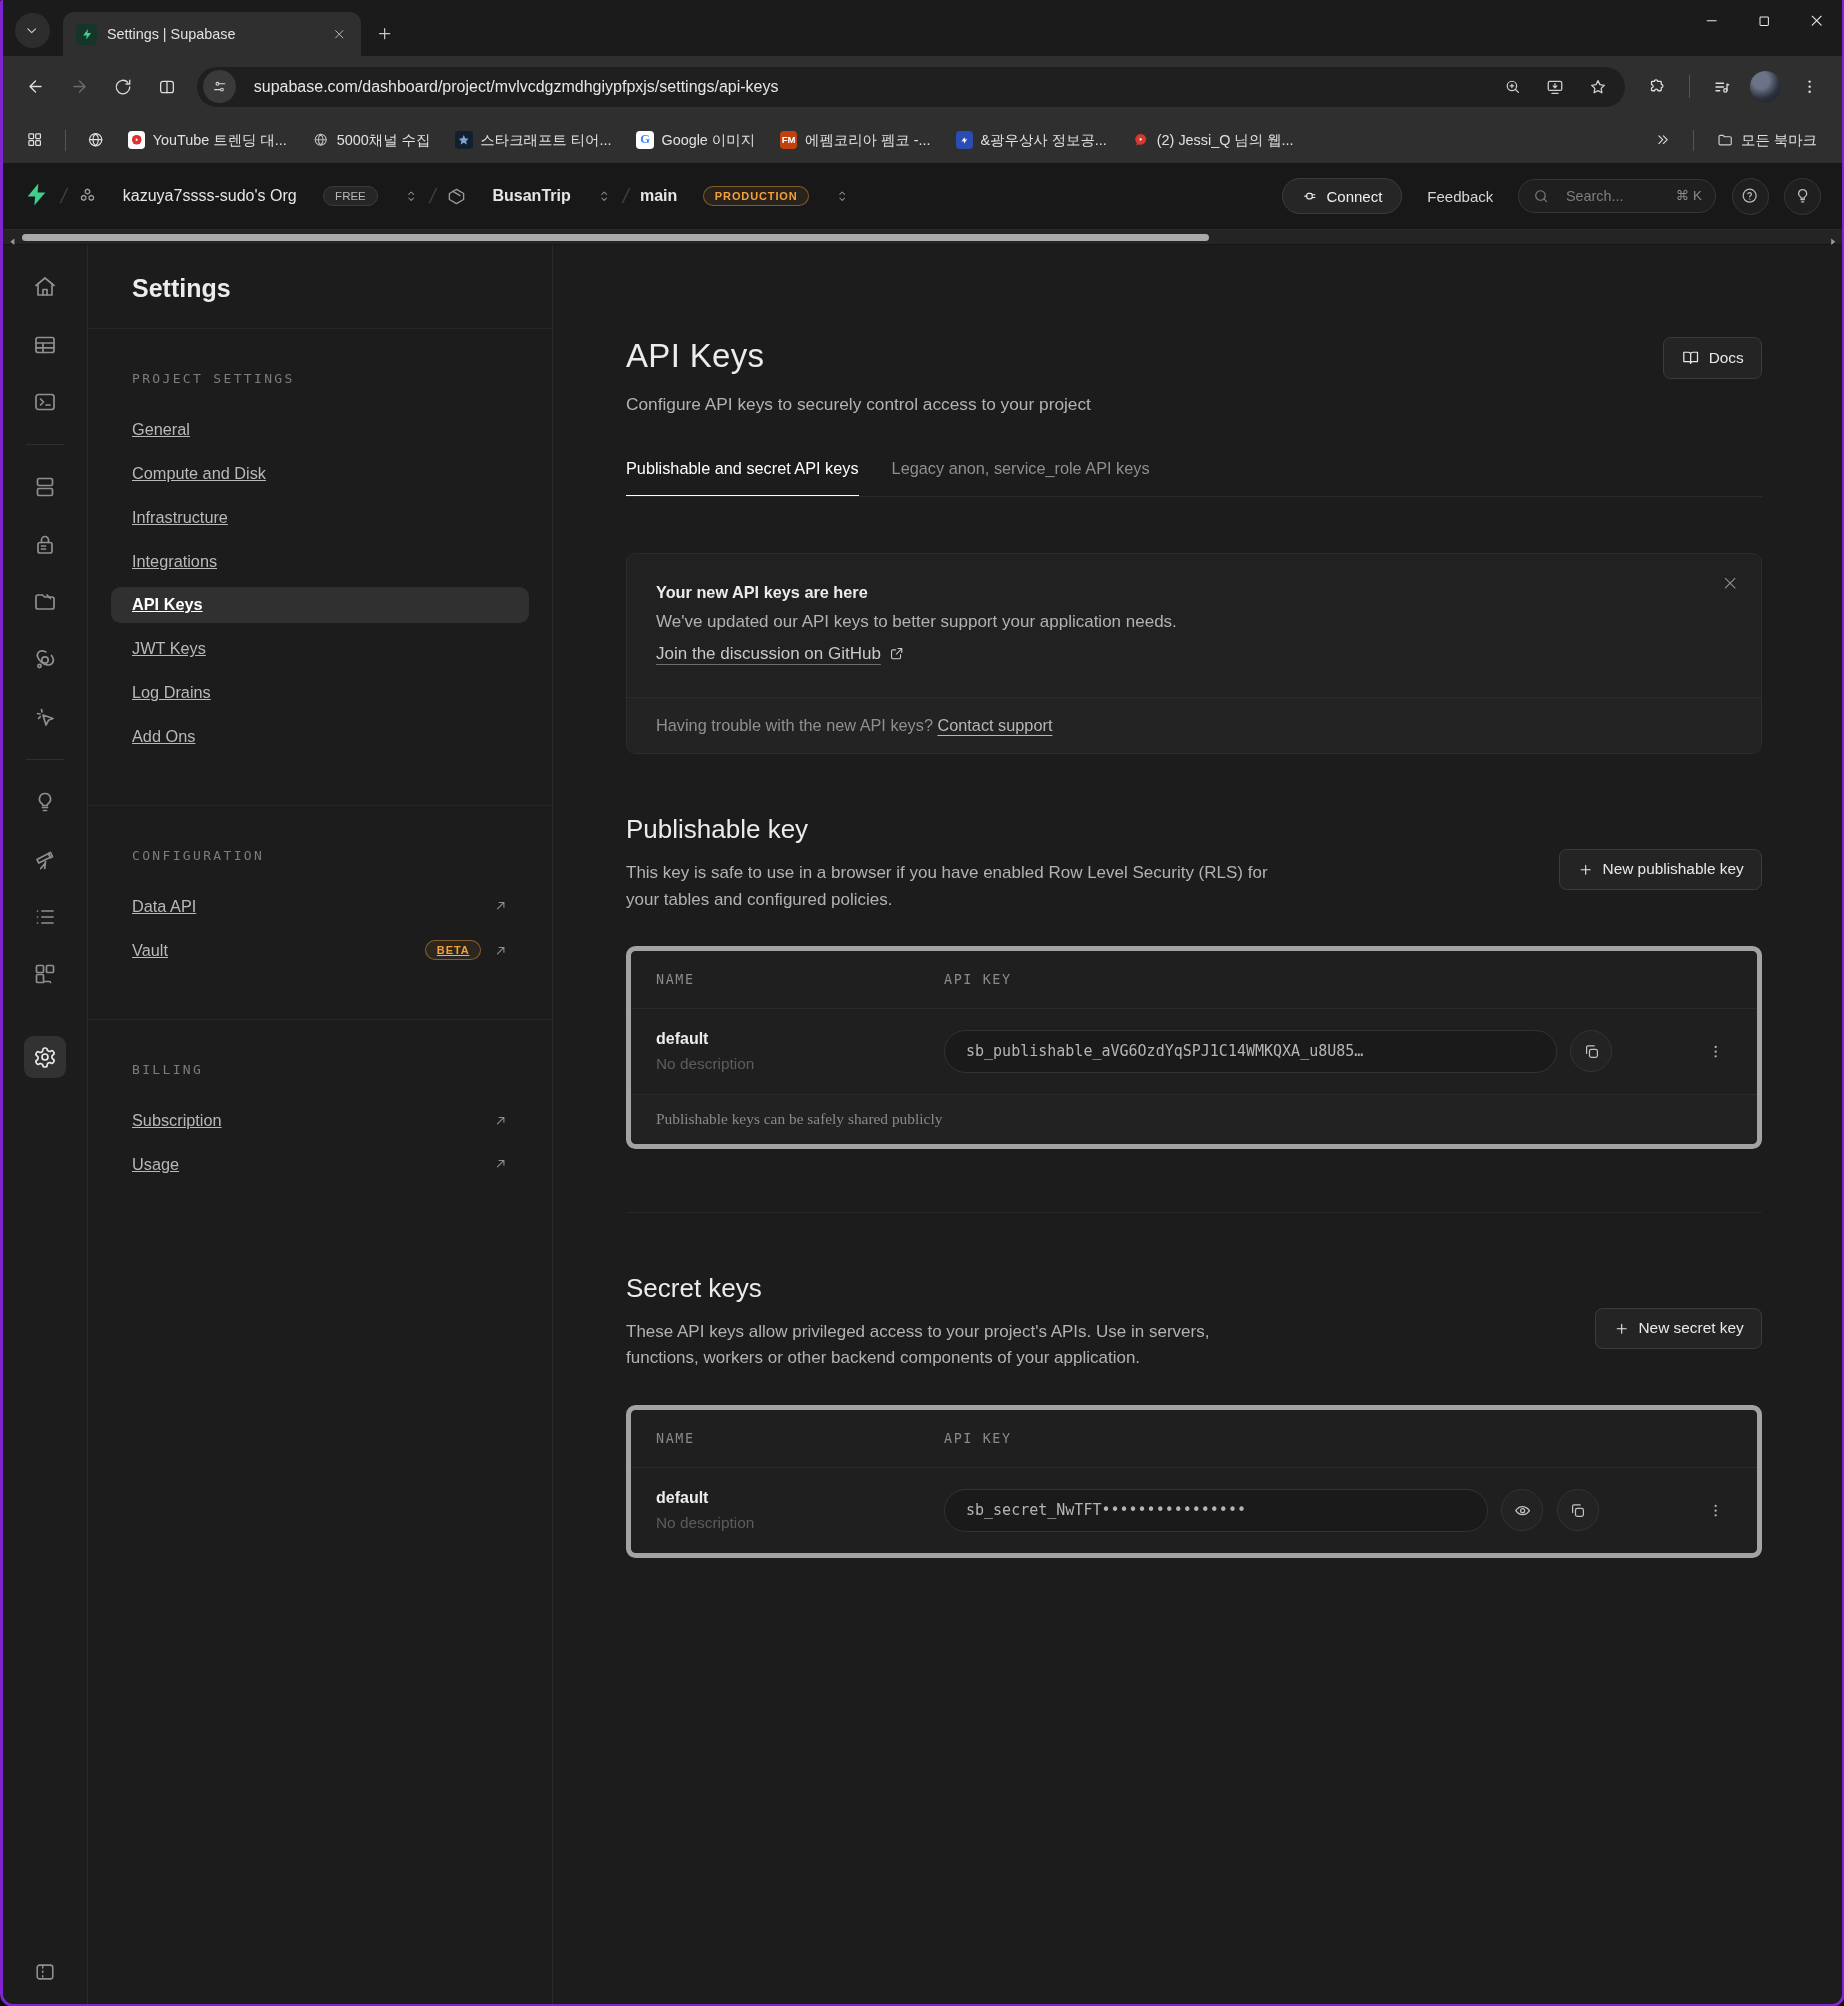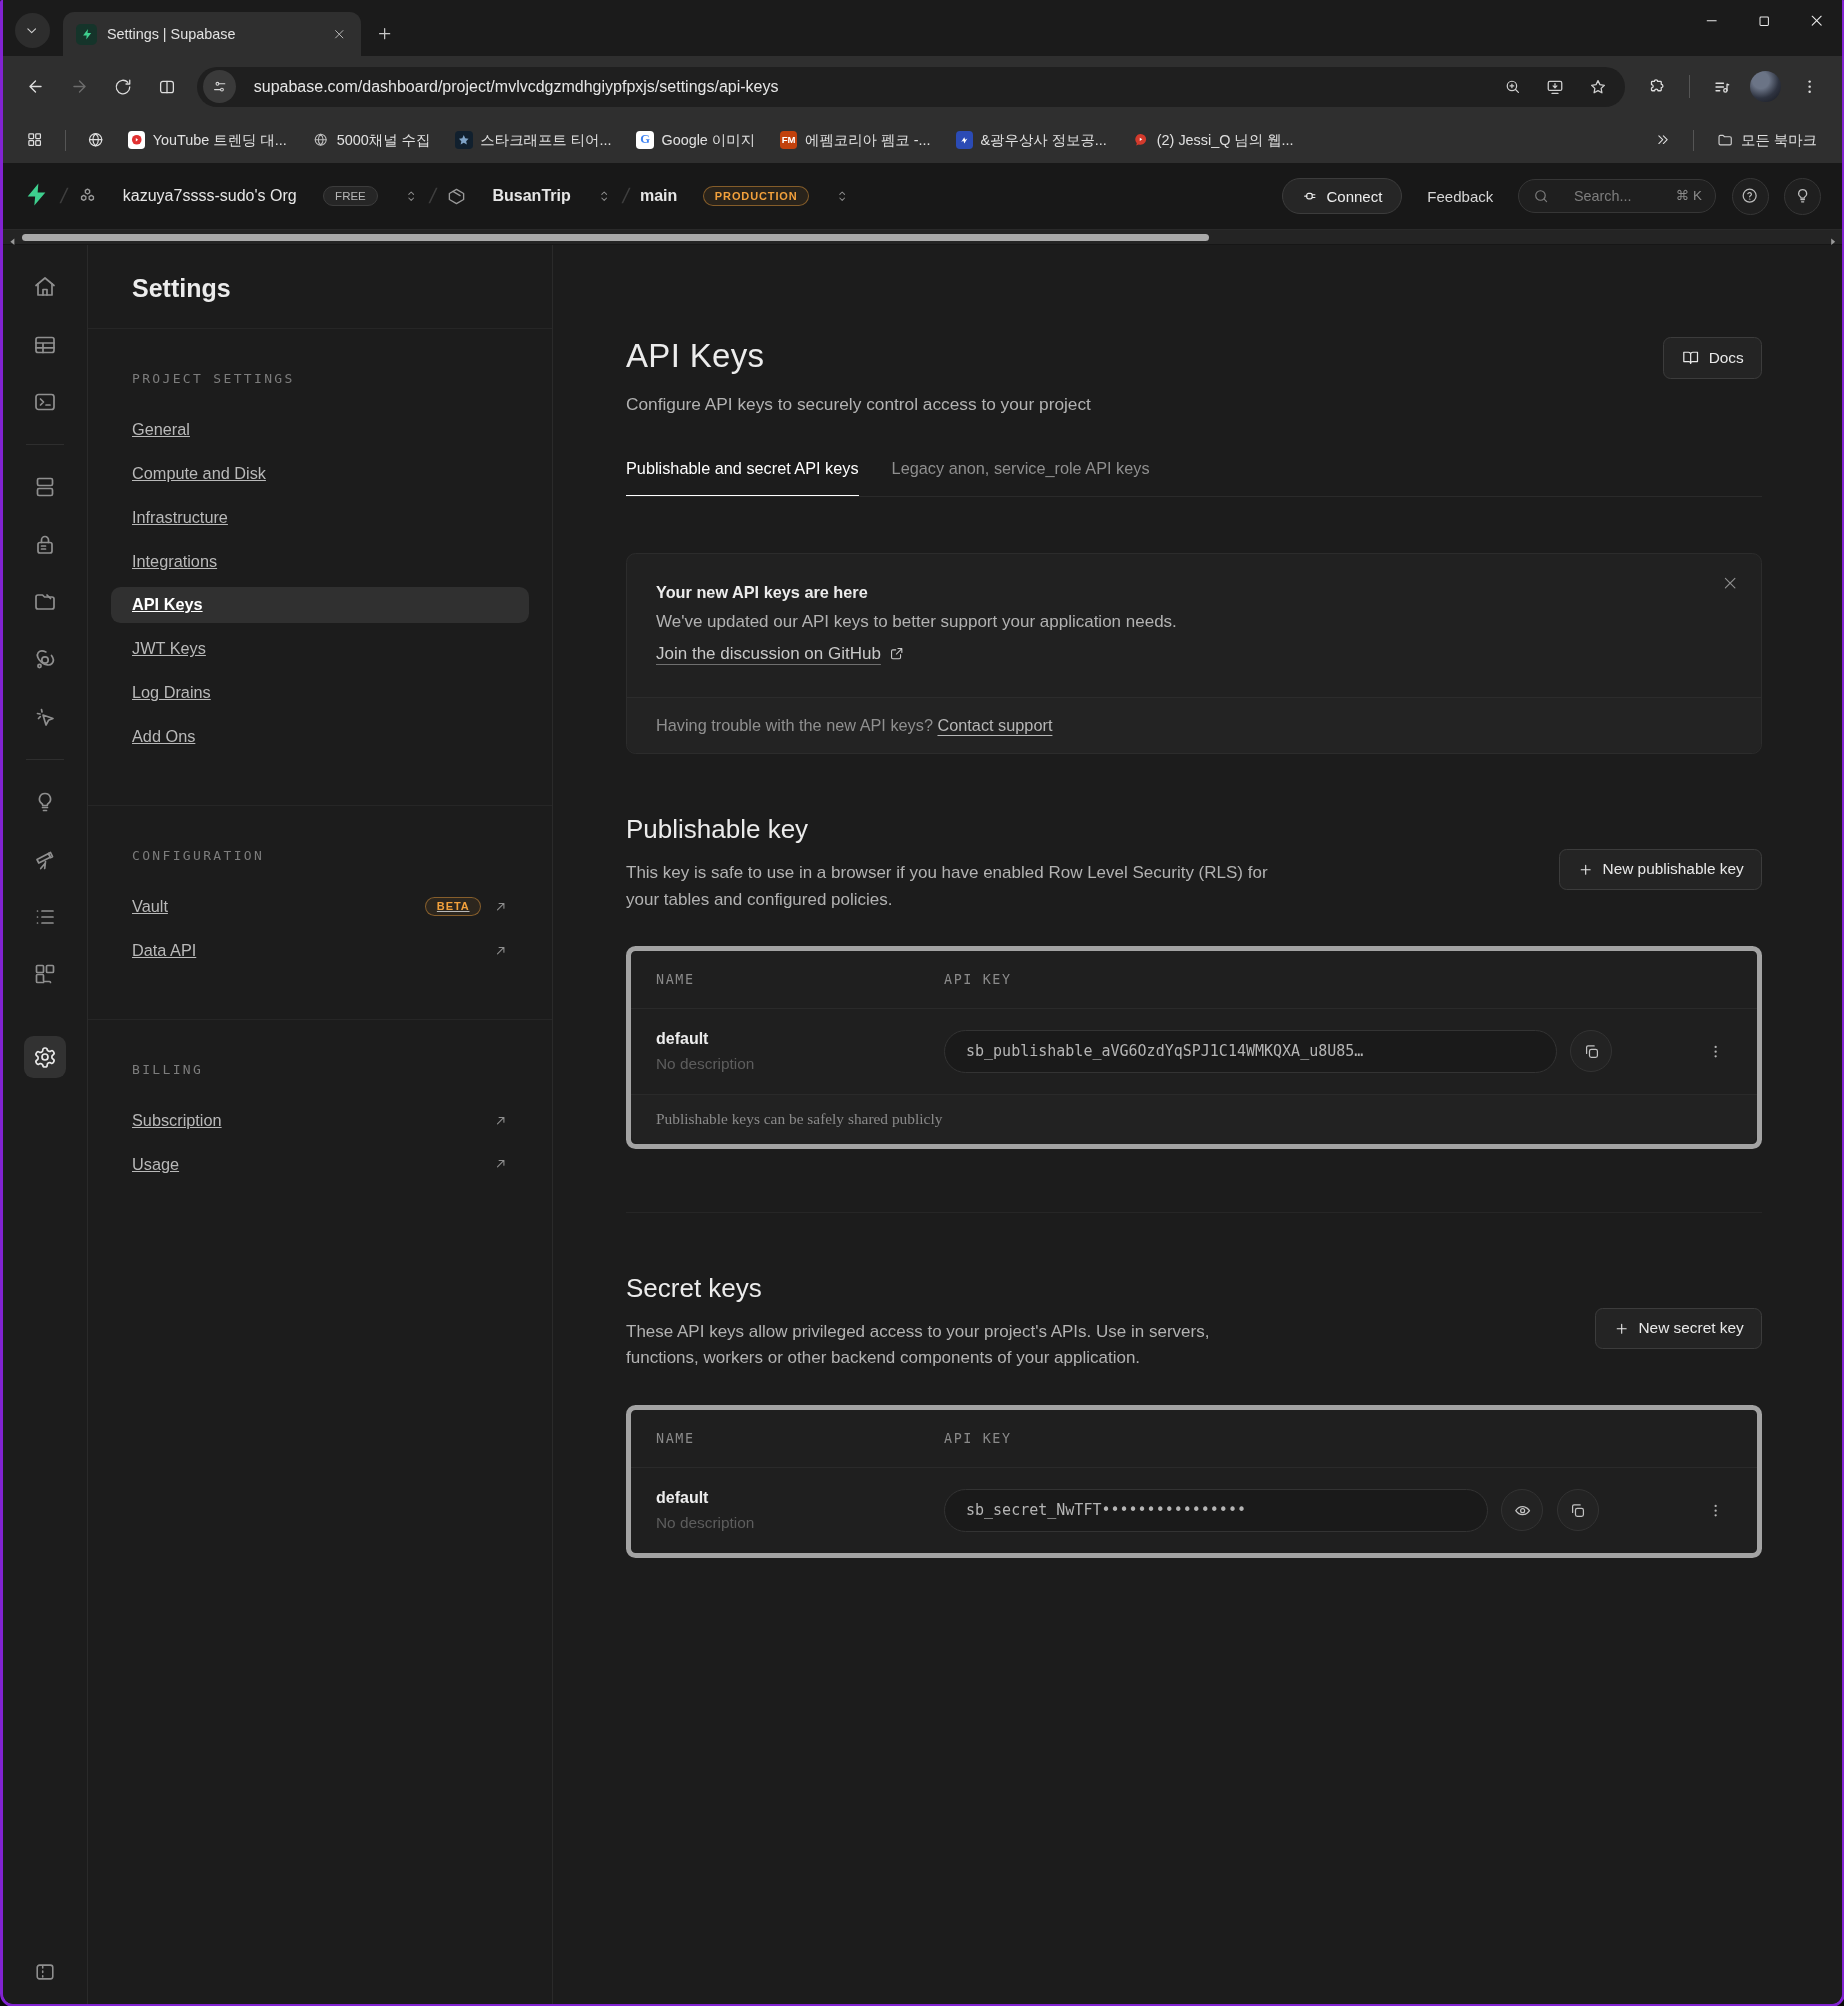--- a/index.html
+++ b/index.html
@@ -46,21 +46,21 @@
   .slash { color:#3f3f3f; font-size:21px; transform:skewX(-12deg); padding:0 1.9px; }
   .crumb { display:flex; align-items:center; gap:26px; color:#e6e6e6; font-size:16px; }
   .crumb .ic { color:#9a9a9a; }
   .badge-free { font-size:11.5px; color:#b7b7b7; background:#262626; border:1px solid #3c3c3c; border-radius:960px; padding:2.9px 11.5px; }
   .badge-amber { font-size:11px; letter-spacing:.08em; color:#f3a13c; background:rgba(243,161,60,.08); border:1px solid rgba(243,161,60,.45); border-radius:960px; padding:2.9px 10.6px; font-weight:bold; }
   .chev-ud { color:#8d8d8d; }
   .nav-right { margin-left:auto; display:flex; align-items:center; gap:15.4px; }
   .btn-connect { display:flex; align-items:center; gap:8.6px; background:#262626; border:1px solid #3c3c3c; border-radius:960px;
     color:#eee; font-size:15px; padding:8.6px 19px; }
   .btn-feedback { color:#d6d6d6; font-size:15px; padding:7.7px 9.6px; }
-  .search-pill { display:flex; align-items:center; gap:25px; border:1px solid #363636; background:#1f1f1f; border-radius:960px; padding:7.7px 13.4px; width:198px; color:#7e7e7e; font-size:14.4px; }
+  .search-pill { display:flex; align-items:center; gap:17px; border:1px solid #363636; background:#1f1f1f; border-radius:960px; padding:7.7px 13.4px; width:198px; color:#7e7e7e; font-size:14.4px; }
   .search-pill kbd { margin-left:auto; font-family:"Liberation Sans",sans-serif; font-size:13.4px; color:#8b8b8b; }
   .circle-btn { width:37px; height:37px; border-radius:50%; border:1px solid #363636; background:#1f1f1f; color:#bdbdbd; display:flex; align-items:center; justify-content:center; }
 
   
   .hscroll { height:15.4px; background:#242424; position:relative; flex:none; border-bottom:1px solid #161616; }
   .hscroll .arr { position:absolute; top:2.9px; color:#9a9a9a; }
   .hscroll .thumb { position:absolute; left:19px; top:3.8px; height:7.7px; width:1187px; background:#a9a9a9; border-radius:3.8px; }
 
   
   .app { flex:1; display:flex; min-height:0; background:#1c1c1c; }
@@ -550,32 +550,32 @@
             <span>Log Drains</span>
           </div>
         <div class="snav-item">
             <span>Add Ons</span>
           </div>
       </div>
 
       <div class="snav-section">
         <div class="snav-label">CONFIGURATION</div>
         <div class="snav-item">
-          <span>Vault</span>
+          <span>Data API</span>
           <span class="grow"></span>
-          <span class="badge-beta">BETA</span>
           <span class="ext-ic">
               <svg class="i" width="15.4" height="15.4" viewBox="0 0 24 24">
                 <path d="M7 17 17 7M9.5 7H17v7.5"></path>
               </svg>
             </span>
         </div>
         <div class="snav-item">
-          <span>Data API</span>
+          <span>Vault</span>
           <span class="grow"></span>
+          <span class="badge-beta">BETA</span>
           <span class="ext-ic">
               <svg class="i" width="15.4" height="15.4" viewBox="0 0 24 24">
                 <path d="M7 17 17 7M9.5 7H17v7.5"></path>
               </svg>
             </span>
         </div>
       </div>
 
       <div class="snav-section">
         <div class="snav-label">BILLING</div>

